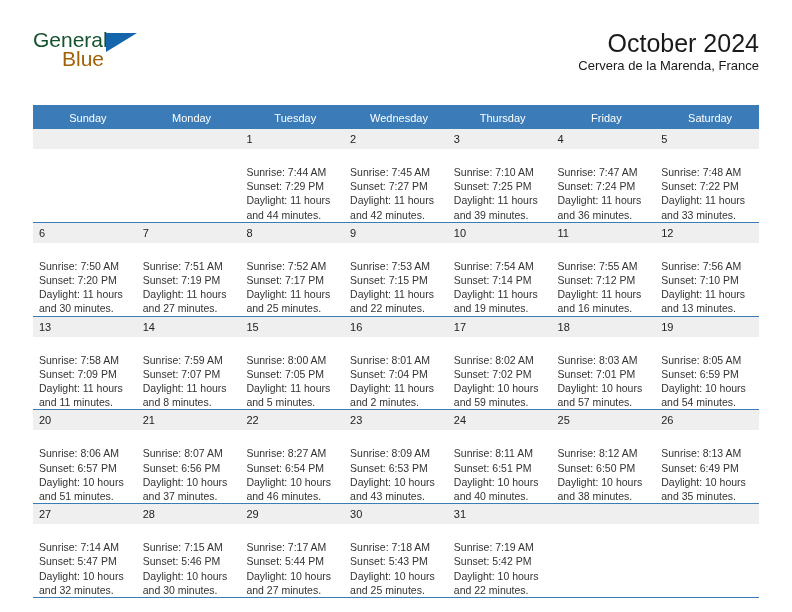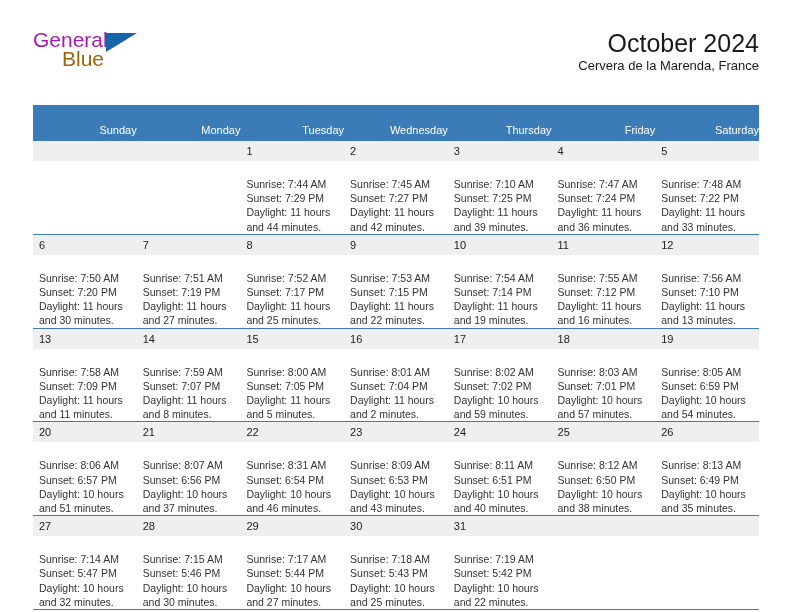--- a/index.html
+++ b/index.html
@@ -37,21 +37,21 @@
     top: 0;
     width: 200px;
     height: 60px;
   }
   .logo-general {
     position: absolute;
     left: 0;
     top: 0;
     font-size: 21px;
     letter-spacing: 0px;
-    color: #a21caf;
+    color: #14532d;
     font-family: "Liberation Sans", sans-serif;
   }
   .logo-blue {
     position: absolute;
     left: 29px;
     top: 19px;
     font-size: 21px;
     color: #a16207;
     font-family: "Liberation Sans", sans-serif;
   }
@@ -98,22 +98,22 @@
     table-layout: fixed;
     width: 726px;
   }
   table.cal col { width: 103.71px; }
 
   thead th {
     background: #3b7cb8;
     color: #ffffff;
     font-size: 11px;
     font-weight: normal;
-    text-align: right;
-    padding: 19px 0 5px 6px;
+    text-align: center;
+    padding: 7px 0 5px 6px;
     height: 11px;
     font-family: "Liberation Sans", sans-serif;
   }
 
   tbody td {
     vertical-align: top;
     padding: 0;
     border-bottom: 1.3px solid #3b7cb8;
     background: #ffffff;
     height: 88px;
@@ -398,21 +398,21 @@
               <div class="dayinfo">
                 <div>Sunrise: 8:07 AM</div>
                 <div>Sunset: 6:56 PM</div>
                 <div>Daylight: 10 hours</div>
                 <div>and 37 minutes.</div>
               </div>
             </td>
             <td>
               <div class="daynum">22</div>
               <div class="dayinfo">
-                <div>Sunrise: 8:31 AM</div>
+                <div>Sunrise: 8:27 AM</div>
                 <div>Sunset: 6:54 PM</div>
                 <div>Daylight: 10 hours</div>
                 <div>and 46 minutes.</div>
               </div>
             </td>
             <td>
               <div class="daynum">23</div>
               <div class="dayinfo">
                 <div>Sunrise: 8:09 AM</div>
                 <div>Sunset: 6:53 PM</div>

